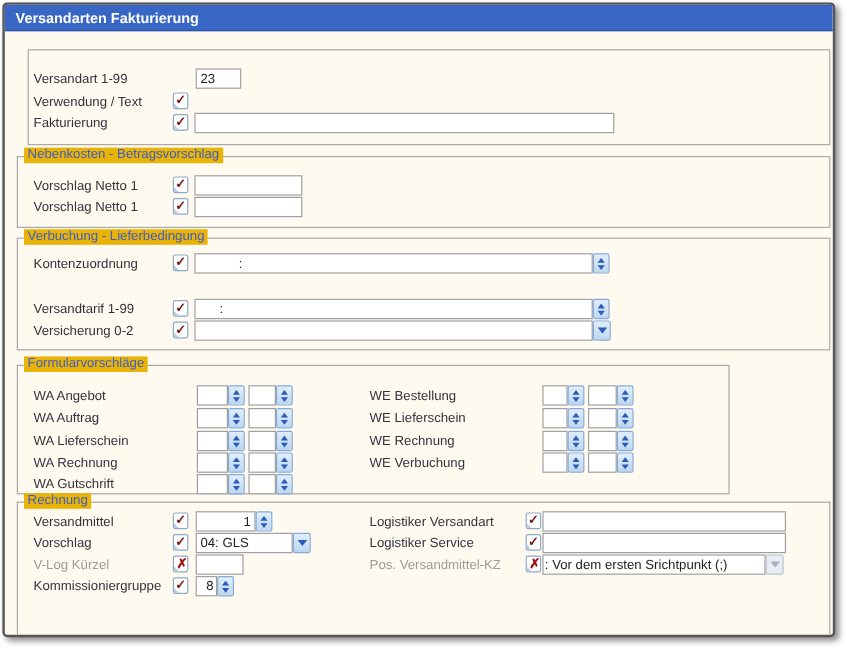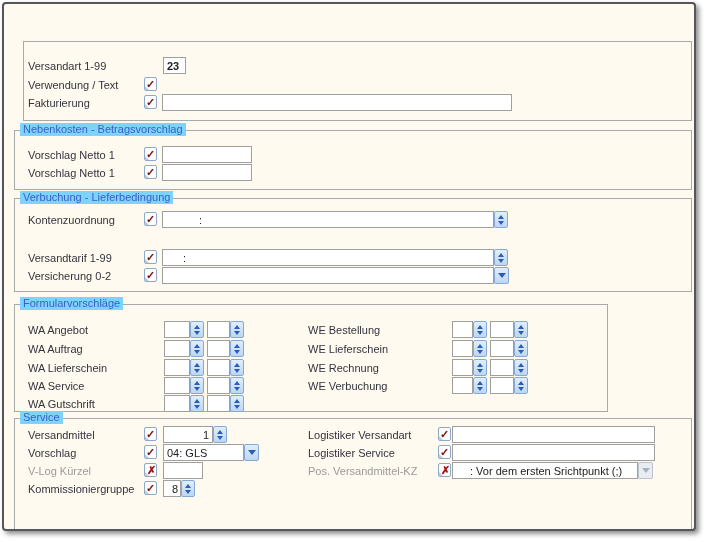--- a/index.html
+++ b/index.html
@@ -10,21 +10,21 @@
     box-shadow:3px 3px 5px rgba(0,0,0,.45); overflow:hidden;
   }
   .titlebar {
     position:absolute; left:0; top:0; width:100%; height:22px;
     background:#3866c4; border-bottom:1px solid #2c52a8;
     color:#fff; font-size:12px; font-weight:bold; line-height:22px; padding-left:9px;
   }
   .grp { position:absolute; border:1px solid #a9a9a9; }
   .grp.nobottom { border-bottom:none; }
   .legend {
-    position:absolute; top:-8px; left:5px; background:#7dd3fc; padding:0 3px;
+    position:absolute; top:-8px; left:5px; background:#eab308; padding:0 3px;
     font-size:11px; color:#3b5ec6; line-height:13px; white-space:nowrap;
   }
   .lbl { position:absolute; font-size:11px; color:#33333d; white-space:nowrap; line-height:12px; }
   .lbl.dis { color:#9b9b9b; }
   .fld {
     position:absolute; height:17px; background:#fff; border:1px solid #a0a0a0;
     font-family:"Liberation Sans", sans-serif; font-size:11px; color:#222;
     padding:1px 3px; outline:none;
   }
   .fld.ra { text-align:right; }
@@ -49,37 +49,40 @@
   .spin .u { border-left:3px solid transparent; border-right:3px solid transparent; border-bottom:4px solid #2b5cb8; }
   .spin .d { border-left:3px solid transparent; border-right:3px solid transparent; border-top:4px solid #2b5cb8; }
   .ddbtn .d { border-left:4px solid transparent; border-right:4px solid transparent; border-top:5px solid #2b5cb8; }
   .ddbtn.disabled { background:#e9edf3; border-color:#b9c2ce; }
   .ddbtn.disabled .d { border-top-color:#a4b1c2; }
 </style>
 </head>
 <body>
 
 <div id="window">
+  <div class="titlebar">
+    <span>Versandarten Fakturierung</span>
+  </div>
 
   <div class="grp" style="left:19px;top:37px;width:669px;height:80px"></div>
   <div class="grp" style="left:10px;top:126px;width:678px;height:60px">
     <span class="legend">Nebenkosten - Betragsvorschlag</span>
   </div>
   <div class="grp" style="left:10px;top:194px;width:678px;height:94px">
     <span class="legend">Verbuchung - Lieferbedingung</span>
   </div>
   <div class="grp" style="left:10px;top:300px;width:594px;height:108px">
     <span class="legend">Formularvorschläge</span>
   </div>
   <div class="grp nobottom" style="left:10px;top:414px;width:678px;height:111px">
-    <span class="legend">Service</span>
+    <span class="legend">Rechnung</span>
   </div>
 
   <span class="lbl" style="left:24px;top:56px">Versandart 1-99</span>
-  <input class="fld" style="left: 159px; top: 53px; width: 23px; font-weight: bold;" value="23">
+  <input class="fld" style="left: 159px; top: 53px; width: 38px;" value="23">
 
   <span class="lbl" style="left:24px;top:75px">Verwendung / Text</span>
   <div class="chk" style="left:140px;top:73px">
       <span class="mark">✓</span>
     </div>
 
   <span class="lbl" style="left:24px;top:93px">Fakturierung</span>
   <div class="chk" style="left:140px;top:91px">
       <span class="mark">✓</span>
     </div>
@@ -155,21 +158,21 @@
   <div class="spin" style="left:186px;top:355px">
       <i class="u"></i>
       <i class="d"></i>
     </div>
   <input class="fld" style="left: 203px; top: 355px; width: 23px;">
   <div class="spin" style="left:226px;top:355px">
       <i class="u"></i>
       <i class="d"></i>
     </div>
 
-  <span class="lbl" style="left:24px;top:376px">WA Service</span>
+  <span class="lbl" style="left:24px;top:376px">WA Rechnung</span>
   <input class="fld" style="left: 160px; top: 373px; width: 26px;">
   <div class="spin" style="left:186px;top:373px">
       <i class="u"></i>
       <i class="d"></i>
     </div>
   <input class="fld" style="left: 203px; top: 373px; width: 23px;">
   <div class="spin" style="left:226px;top:373px">
       <i class="u"></i>
       <i class="d"></i>
     </div>
@@ -278,17 +281,17 @@
   <span class="lbl" style="left:304px;top:443px">Logistiker Service</span>
   <div class="chk" style="left:434px;top:441px">
       <span class="mark">✓</span>
     </div>
   <input class="fld" style="left: 448px; top: 440px; width: 203px;">
 
   <span class="lbl dis" style="left:304px;top:461px">Pos. Versandmittel-KZ</span>
   <div class="chk cross" style="left:434px;top:459px">
       <span class="mark">✗</span>
     </div>
-  <input class="fld" style="left: 448px; top: 458px; width: 186px; padding-left: 17px;" value=": Vor dem ersten Srichtpunkt (;)">
+  <input class="fld" style="left: 448px; top: 458px; width: 186px; padding-left: 1px;" value=": Vor dem ersten Srichtpunkt (;)">
   <div class="ddbtn disabled" style="left:634px;top:458px;width:15px">
       <i class="d"></i>
     </div>
 </div>
 
 </body></html>

